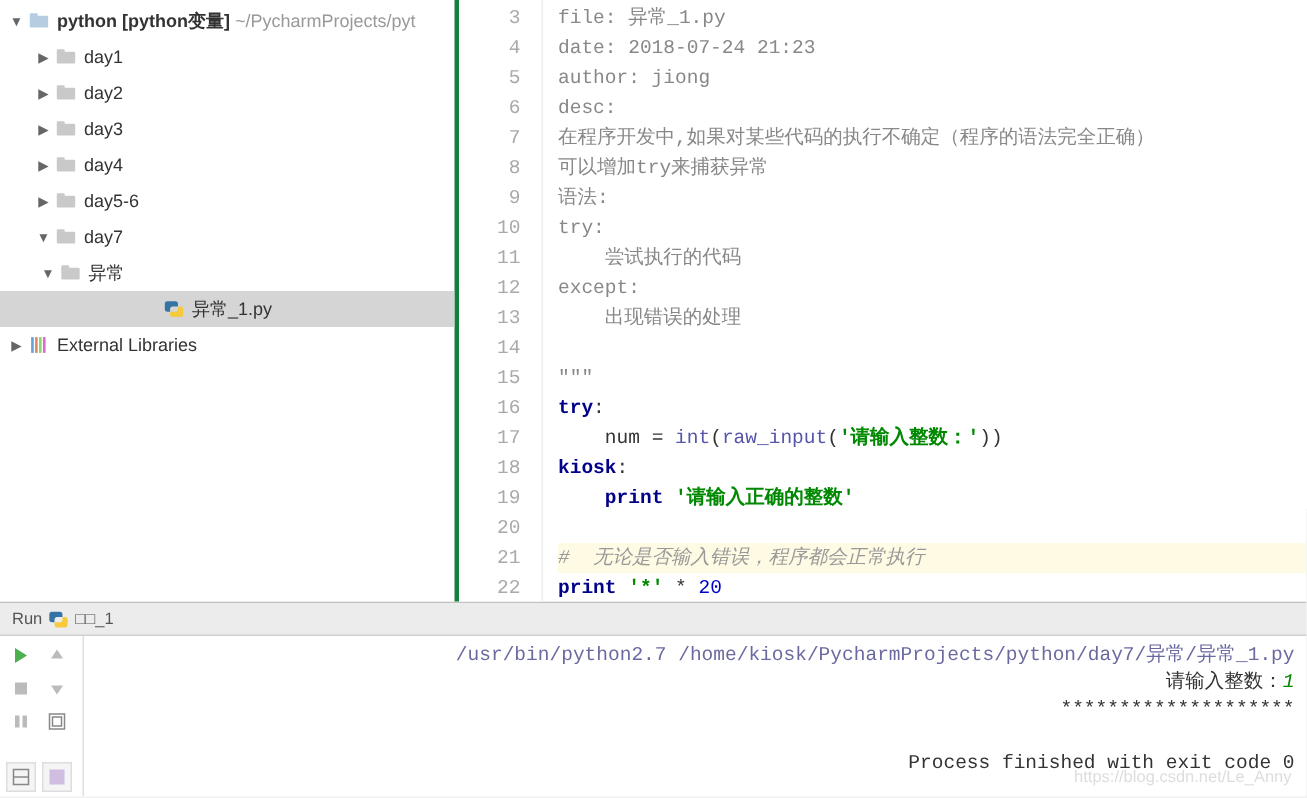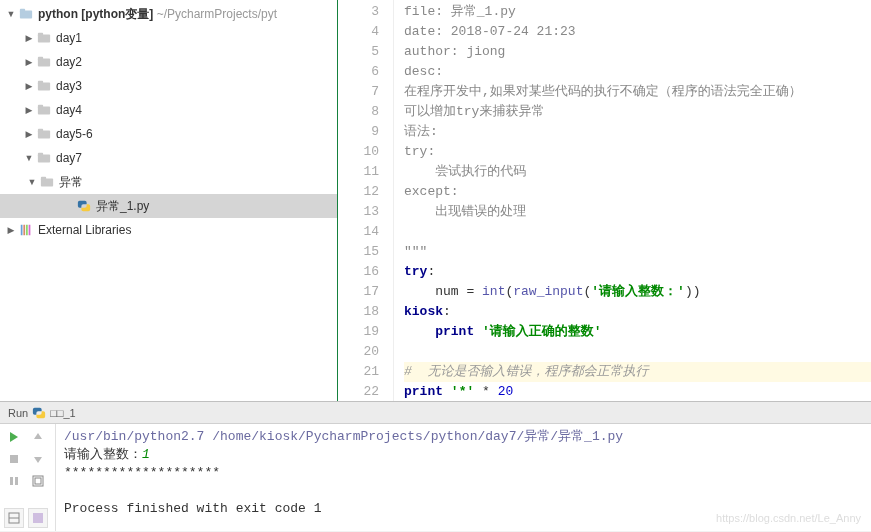--- a/index.html
+++ b/index.html
@@ -8,23 +8,23 @@
       font-size: 12px;
       background: #f2f2f2;
       color: #333;
       width: 871px;
       height: 532px;
       overflow: hidden;
       position: relative;
     }
     .main-layout { display: flex; height: 401px; }
     .project-panel {
-      width: 338px;
+      width: 306px;
       background: #fff;
-      border-right: 1px solid #15803d;
+      border-right: 3px solid #15803d;
       overflow: hidden;
     }
     .tree { padding: 2px 0; }
     .tree-item {
       display: flex;
       align-items: center;
       height: 24px;
       padding-left: 6px;
       cursor: pointer;
     }
@@ -58,21 +58,21 @@
       width: 14px; height: 14px;
       margin-right: 5px;
       display: inline-flex;
       align-items: center;
     }
     .tree-label { white-space: nowrap; }
     .tree-label .bold { font-weight: bold; }
     .tree-label .gray { color: #999; }
     .indent-1 { padding-left: 24px; }
     .indent-2 { padding-left: 27px; }
-    .indent-3 { padding-left: 64px; }
+    .indent-3 { padding-left: 96px; }
 
     .editor-panel {
       flex: 1;
       background: #fff;
       display: flex;
       font-family: "Consolas", "Courier New", monospace;
       font-size: 13px;
       overflow: hidden;
     }
     .gutter {
@@ -114,21 +114,21 @@
       align-items: center;
       padding-left: 8px;
       font-size: 11px;
       color: #555;
       text-align: center;
     }
     .run-header .pyglyph {
       width: 14px; height: 14px; margin: 0 4px;
       display: inline-flex;
     }
-    .run-body { flex: 1; display: flex; }
+    .run-body { flex: 1; display: flex; text-align: right; }
     .run-toolbar {
       width: 56px;
       border-right: 1px solid #e0e0e0;
       display: flex;
       flex-direction: column;
       padding: 3px 4px;
       gap: 2px;
       flex-wrap: wrap;
     }
     .tb-row { display: flex; gap: 4px; }
@@ -381,21 +381,21 @@
               <rect x="3" y="3" width="6" height="6" fill="none" stroke="#888"></rect>
             </svg>
           </div>
       </div>
     </div>
     <div class="run-console">
       <div class="cmd">/usr/bin/python2.7 /home/kiosk/PycharmProjects/python/day7/异常/异常_1.py</div>
       <div><span>请输入整数：</span><span class="user-in">1</span></div>
       <div>********************</div>
       <div>&nbsp;</div>
-      <div>Process finished with exit code 1</div>
+      <div>Process finished with exit code 0</div>
     </div>
   </div>
 </div>
 
 <div class="bottom-icons">
   <div class="ic">
       <svg width="12" height="12" viewBox="0 0 12 12">
         <rect x="1" y="1" width="10" height="10" fill="none" stroke="#888"></rect>
         <line x1="1" y1="6" x2="11" y2="6" stroke="#888"></line>
       </svg>

